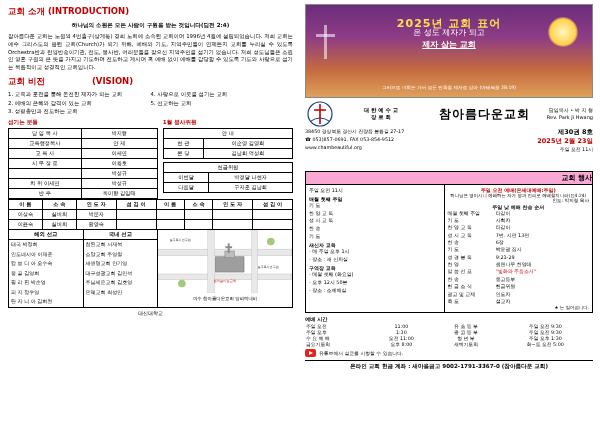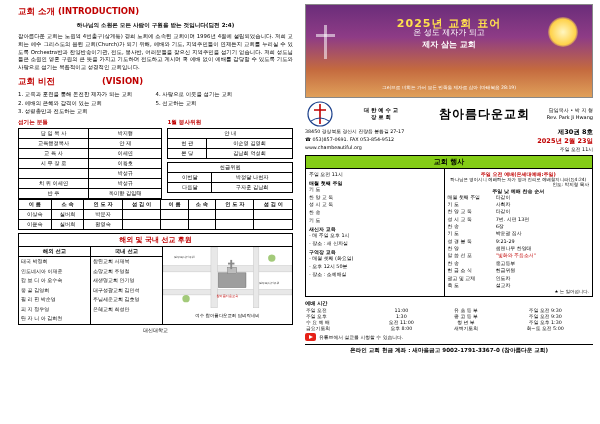--- a/index.html
+++ b/index.html
@@ -1,18 +1,18 @@
 <!DOCTYPE html>
 <html><head>
 <meta charset="utf-8">
 <style>
   html,body{margin:0;padding:0;}
   body{width:600px;height:424px;background:#ffffff;font-family:"DejaVu Sans","Liberation Sans",sans-serif;color:#000;overflow:hidden;}
   .page{position:relative;width:600px;height:424px;box-sizing:border-box;display:flex;}
-  .left{width:300px;height:360px;box-sizing:border-box;padding:6px 7px 4px 18px;}
+  .left{width:300px;height:360px;box-sizing:border-box;padding:6px 7px 4px 8px;}
   .right{width:300px;height:424px;box-sizing:border-box;padding:4px 7px 4px 5px;}
 
   
   .sec-title{color:#c00000;font-weight:bold;font-size:8.5px;margin:0 0 2px 0;}
   .body-text{font-size:5.4px;line-height:1.45;text-align:justify;}
 
   table{border-collapse:collapse;width:100%;}
   td,th{border:1px solid #000;font-size:5.2px;padding:1px 2px;text-align:center;vertical-align:middle;}
   .nb td,.nb th{border:0;}
 
@@ -32,37 +32,37 @@
   .mhead{text-align:center;font-size:5.4px;font-weight:bold;border-bottom:1px solid #000;padding:1px 0;}
   .mcell{font-size:5px;line-height:1.5;padding:1px 2px;}
   .map-box{position:relative;height:66px;background:#fff;}
   .map-svg{position:absolute;inset:0;}
   .footer-left{font-size:5px;text-align:center;padding-top:2px;}
 
   
   .banner{position:relative;height:92px;border:1px solid #888;background:linear-gradient(180deg,#6b2d7a 0%,#8e3c86 35%,#c46a3f 70%,#e0a05a 100%);overflow:hidden;}
   .banner .yr{position:absolute;left:50%;transform:translateX(-50%);top:11px;font-size:11px;font-weight:bold;color:#ffe14d;letter-spacing:1px;}
   .banner .t1{position:absolute;left:50%;transform:translateX(-50%);top:22px;font-size:8px;font-weight:normal;color:#ffffff;}
-  .banner .t2{position:absolute;left:50%;transform:translateX(-50%);top:34px;font-size:8px;font-weight:bold;color:#ffffff;}
+  .banner .t2{position:absolute;left:50%;transform:translateX(-50%);top:34px;font-size:8px;font-weight:bold;color:#ffffff;text-decoration:underline;}
   .banner .verse{position:absolute;left:50%;transform:translateX(-50%);bottom:4px;font-size:4.6px;color:#fff;font-weight:normal;}
   .banner .sun{position:absolute;right:14px;top:12px;width:30px;height:30px;border-radius:50%;background:radial-gradient(circle,#fff6c0 0%,#ffd24a 60%,rgba(255,180,60,0) 75%);}
   .banner .cross{position:absolute;left:18px;top:20px;width:3px;height:34px;background:rgba(255,255,255,.55);}
   .banner .cross:after{content:"";position:absolute;left:-8px;top:9px;width:19px;height:3px;background:rgba(255,255,255,.55);}
 
   .ch-head{display:flex;align-items:center;gap:5px;margin-top:3px;}
   .ch-logo{width:30px;height:26px;flex:0 0 auto;}
   .ch-names{flex:1;text-align:center;}
   .ch-kr-sub{font-size:5.4px;font-weight:bold;}
   .ch-kr{font-size:12px;font-weight:bold;letter-spacing:1px;}
   .ch-addr{font-size:4.8px;line-height:1.5;margin-top:1px;}
   .ch-right{font-size:5px;text-align:right;line-height:1.5;}
   .issue{font-weight:bold;font-size:6.5px;}
   .issue-date{font-weight:bold;font-size:6.5px;color:#c00000;}
 
-  .bar{background:#84cc16;border:1px solid #000;text-align:center;font-weight:bold;font-size:7px;padding:1px 0;margin-top:3px;}
+  .bar{background:#f9a8d4;border:1px solid #000;text-align:right;font-weight:bold;font-size:7px;padding:1px 0;margin-top:19px;}
   .two-pane{display:flex;border:1px solid #000;border-top:0;}
   .pane-l{width:46%;border-right:1px solid #000;padding:2px 3px;}
   .pane-r{flex:1;padding:2px 3px;}
   .ev-line{font-size:4.9px;line-height:1.55;}
   .ev-sub{font-size:5px;font-weight:bold;margin-top:2px;}
   .wtitle{text-align:center;font-size:5px;font-weight:bold;}
   .worder{display:flex;font-size:4.9px;line-height:1.5;}
   .worder .c1{width:34%;}
   .worder .c2{width:40%;}
   .worder .c3{width:26%;text-align:right;}
@@ -202,21 +202,20 @@
         <td>황영숙</td>
         <td></td>
         <td></td>
         <td></td>
         <td></td>
         <td></td>
       </tr>
     </tbody>
       </table>
 
-    <div class="mission-title">해외 및 국내 선교 후원</div>
     <div class="mission-wrap">
       <div class="mcol" style="width:26%;">
         <div class="mhead">해외 선교</div>
         <div class="mcell">태국 박정희</div>
         <div class="mcell">인도네시아 이재훈</div>
         <div class="mcell">캄 보 디 아 오수숙</div>
         <div class="mcell">몽       골 김영희</div>
         <div class="mcell">필 리 핀 박순영</div>
         <div class="mcell">피 지 정우영</div>
         <div class="mcell">탄 자 니 아 김희천</div>

